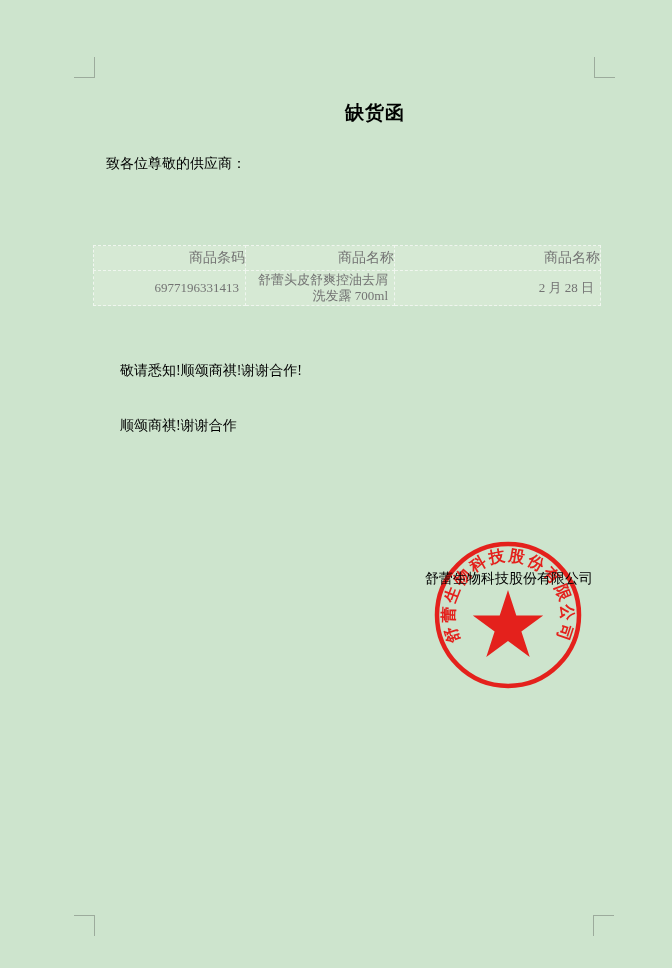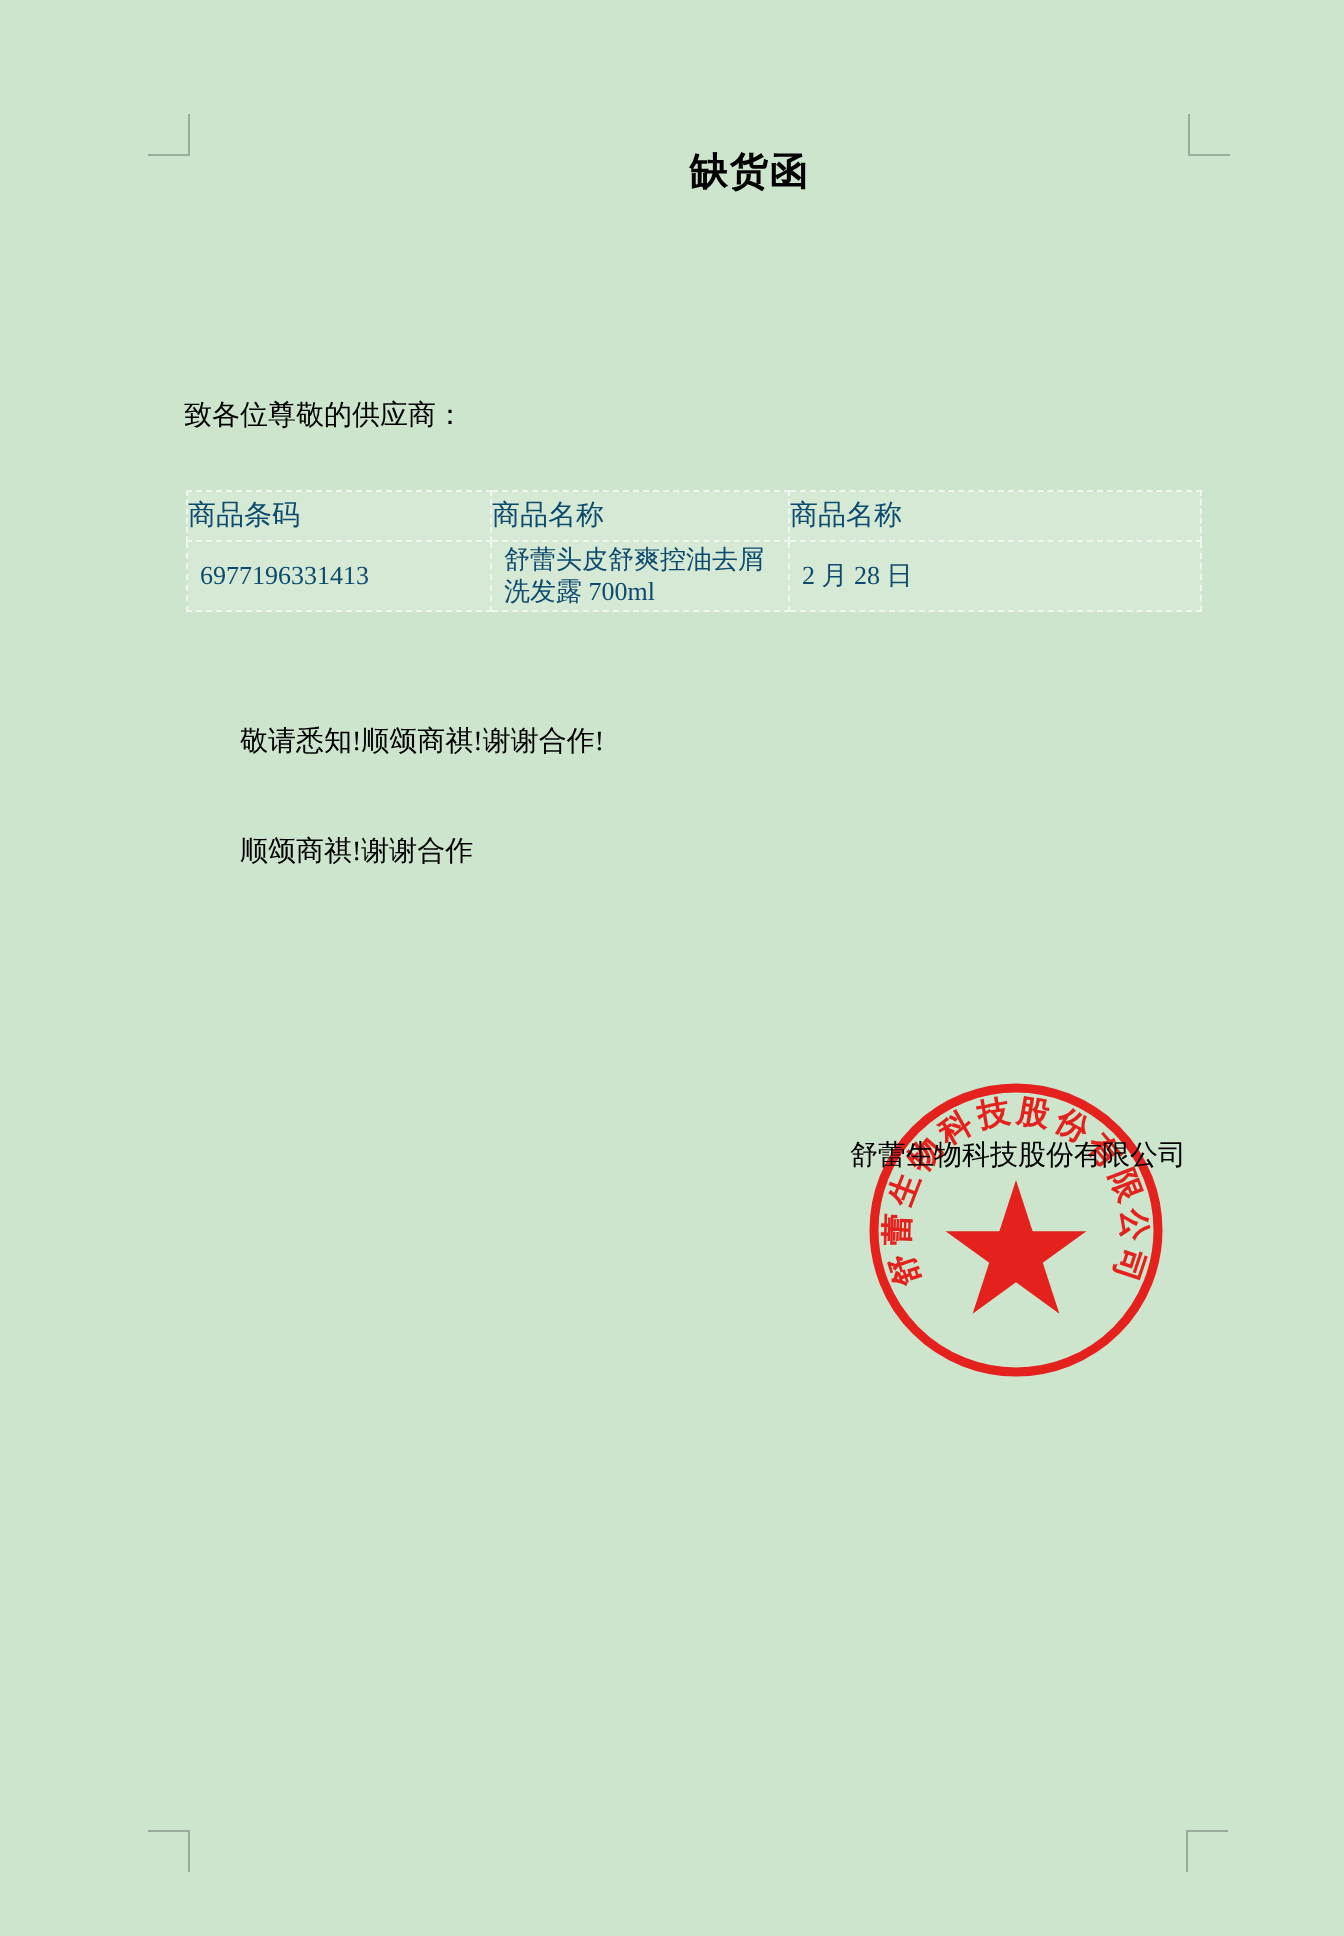--- a/index.html
+++ b/index.html
@@ -16,34 +16,34 @@
     font-family:"Liberation Serif","DejaVu Serif",serif;
     color:#000; overflow:hidden;
   }
   .abs { position:absolute; }
   .mark { position:absolute; width:21px; height:21px; }
   .mark-tl { left:74px;  top:57px;  border-right:1px solid var(--mark); border-bottom:1px solid var(--mark); }
   .mark-tr { left:594px; top:57px;  border-left:1px solid var(--mark);  border-bottom:1px solid var(--mark); }
   .mark-bl { left:74px;  top:915px; border-right:1px solid var(--mark); border-top:1px solid var(--mark); }
   .mark-br { left:593px; top:915px; border-left:1px solid var(--mark);  border-top:1px solid var(--mark); }
 
-  .title    { left:345px; top:73px;  font-size:19px; font-weight:bold; letter-spacing:1px; }
-  .greeting { left:92px;  top:155px; font-size:14px;margin-top:44px; }
+  .title    { left:345px; top:100px;  font-size:19px; font-weight:bold; letter-spacing:1px; }
+  .greeting { left:106px;  top:155px; font-size:14px; }
   .para     { left:92px;  top:189px; width:502px; font-size:14px; line-height:25px; text-indent:28px; }
 
   table.shortage {
     position:absolute; left:93px; top:245px; width:507px;
     border-collapse:collapse; table-layout:fixed;
     font-family:inherit;
   }
   table.shortage th, table.shortage td {
     border:1px dashed var(--table-border);
     background:var(--cell-bg);
-    text-align:left; vertical-align:middle;
-    font-weight:normal; color:#0c4a6e;
+    text-align:right; vertical-align:middle;
+    font-weight:normal; color:#737373;
   }
   table.shortage th { height:25px; font-size:14px; }
   table.shortage td { height:35px; font-size:13px; line-height:16px; padding:1px 6px; }
 
   .notice   { left:92px;  top:362px; font-size:14px; text-indent:28px; }
   .closing  { left:92px;  top:417px; font-size:14px; text-indent:28px; }
 
   .signature {
     left:399px; top:570px; width:220px;
     text-align:center; font-size:14px; line-height:18px;

